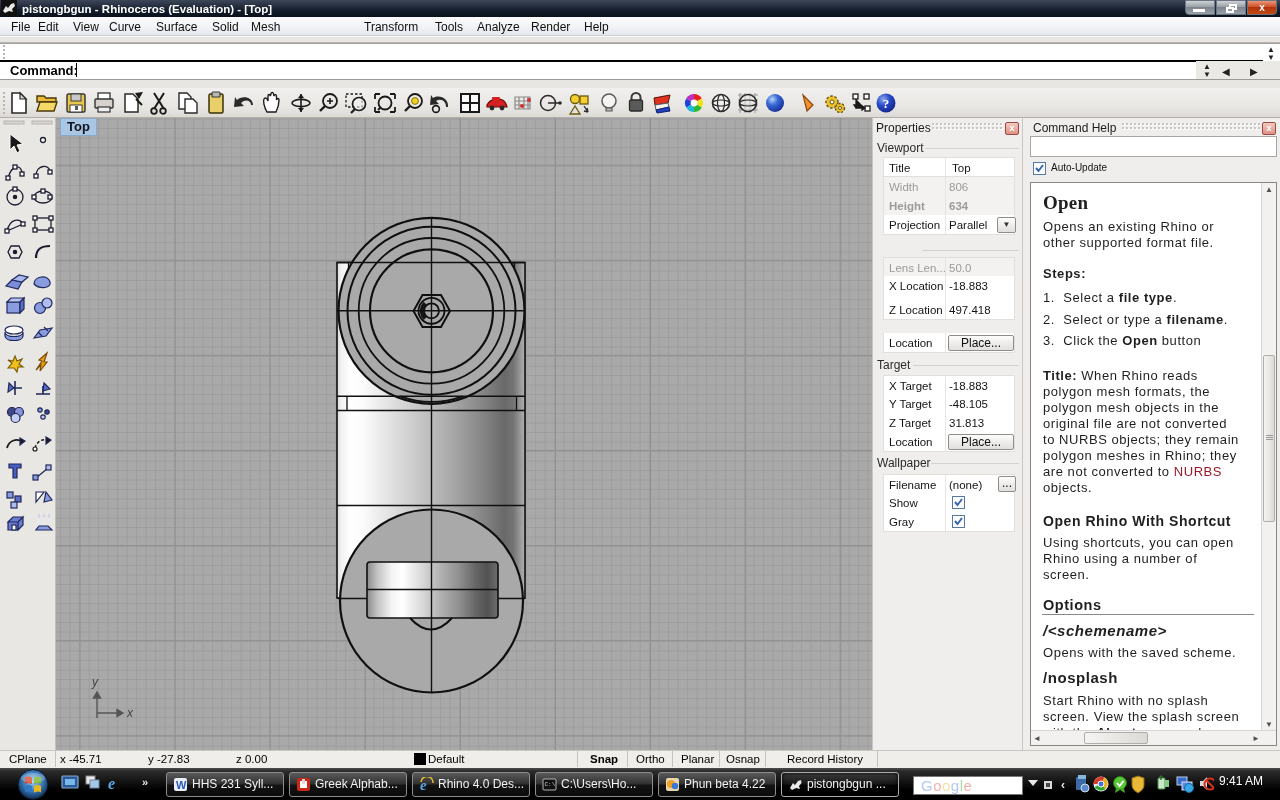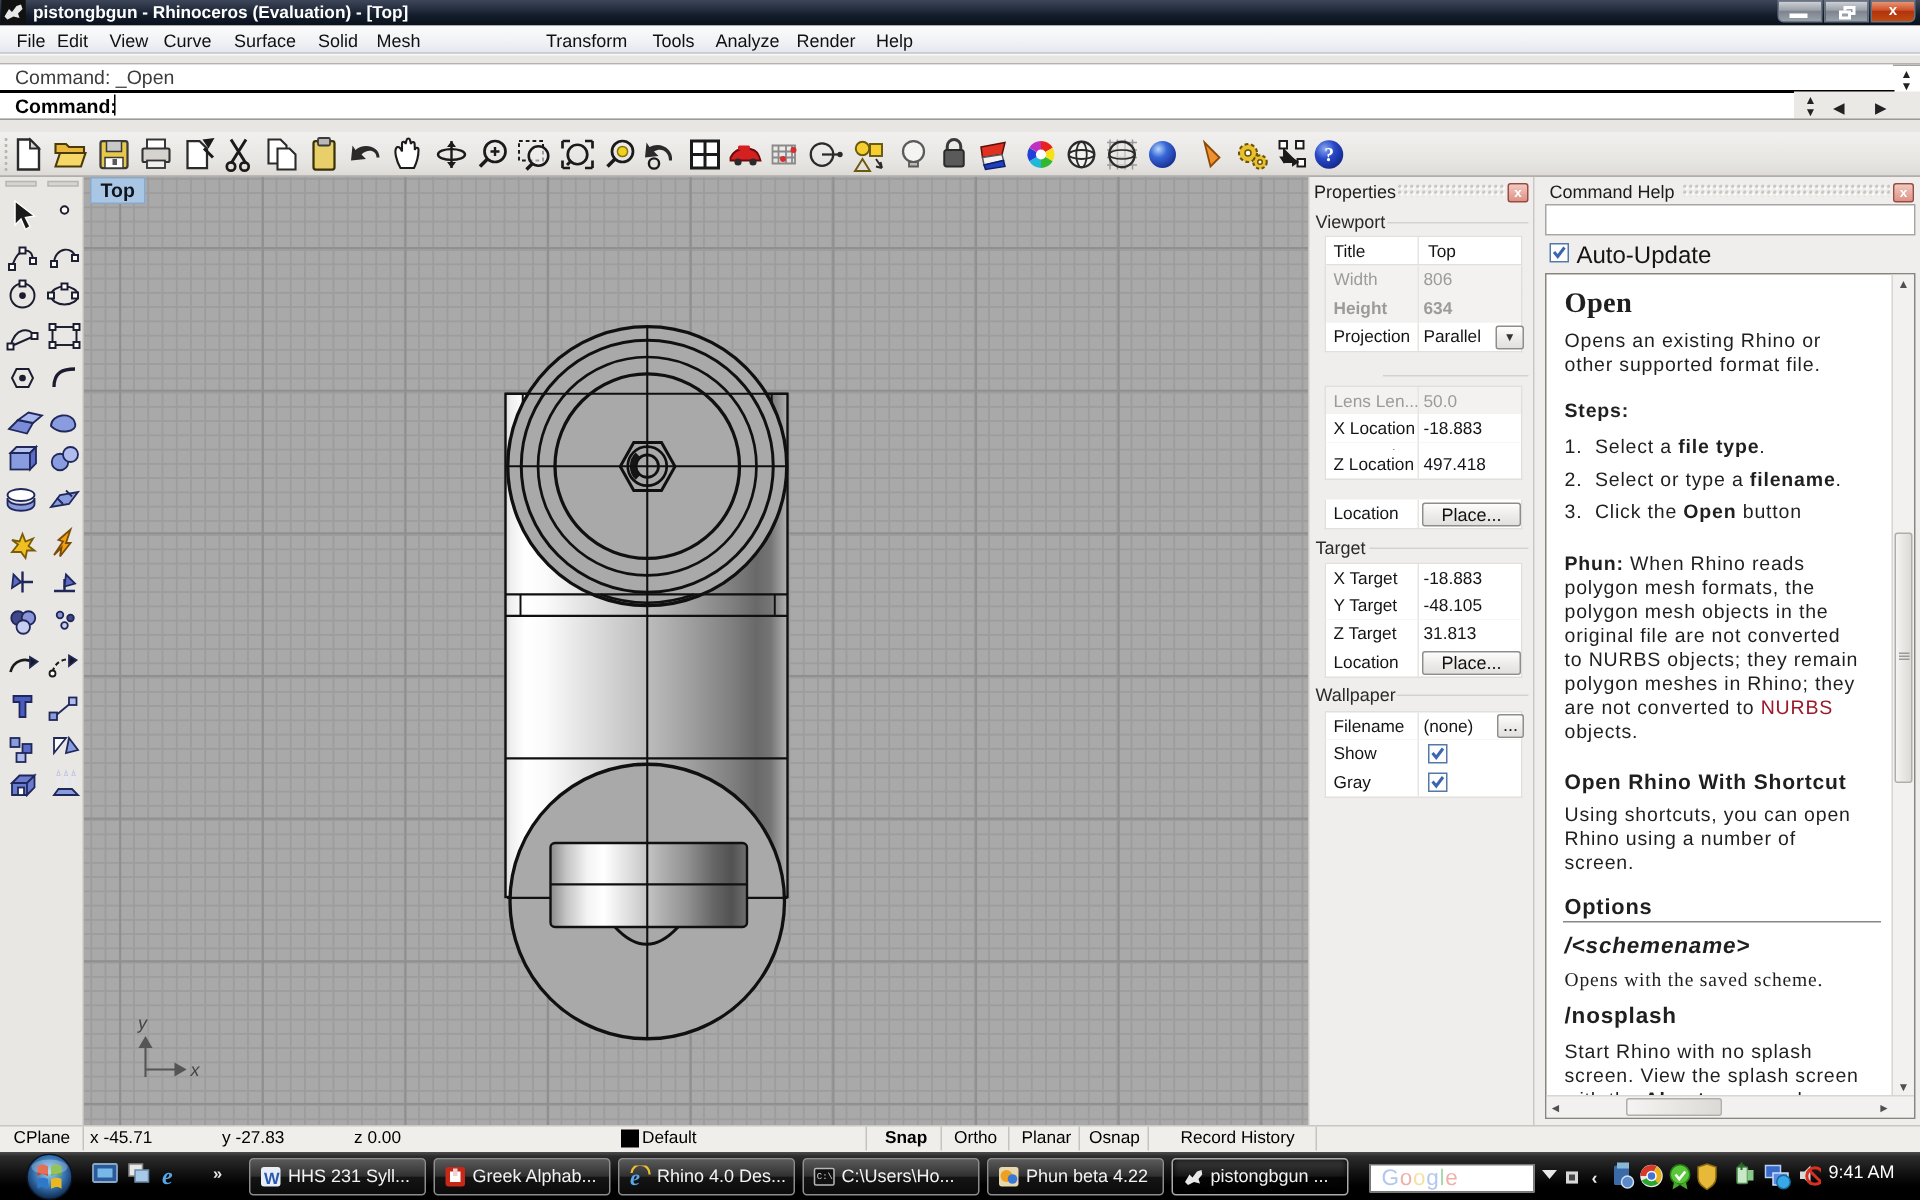--- a/index.html
+++ b/index.html
@@ -136,23 +136,20 @@
   <span class="mi" style="left:292px;top:20px;margin-top:21px;">Dimension</span>
   <span class="mi" style="left:364px;top:20px;">Transform</span>
   <span class="mi" style="left:435px;top:20px;">Tools</span>
   <span class="mi" style="left:477px;top:20px;">Analyze</span>
   <span class="mi" style="left:531px;top:20px;">Render</span>
   <span class="mi" style="left:584px;top:20px;">Help</span>
 
   <div class="abs" id="dock1"></div>
   <div class="abs" id="cmdarea" style="border-top:1px solid #a5a29e;"></div>
   <div class="abs grip-v" style="left:3px;top:45px;height:32px;"></div>
-  <div class="abs" id="cmdhist">
-      <span style="position:absolute;left:10px;top:1px;">Command: _Open</span>
-    </div>
   <div class="abs" id="cmdline-sep"></div>
   <div class="abs" id="cmdline">
       <span style="position:absolute;left:10px;top:1px;">Command:</span>
       <span style="position:absolute;left:76px;top:1px;width:1px;height:14px;background:#000;"></span>
     </div>
   <div class="abs" id="cmd-right"></div>
   <span class="tinyarrow" style="left:1267px;top:45px;">▲</span>
   <span class="tinyarrow" style="left:1267px;top:53px;">▼</span>
   <span class="tinyarrow" style="left:1203px;top:62px;">▲</span>
   <span class="tinyarrow" style="left:1203px;top:70px;">▼</span>
@@ -579,45 +576,45 @@
   <div class="abs" id="helppanel"></div>
   <span class="phead" style="left:1033px;top:121px;">Command Help</span>
   <div class="grip-h abs" style="left:1122px;top:123px;width:138px;"></div>
   <div class="closex abs" style="left:1262px;top:122px;">x</div>
   <div class="abs" id="helpinput"></div>
   <div class="chk abs" style="left:1033px;top:162px;">
       <svg width="11" height="11" viewBox="0 0 11 11">
         <path d="M2,5 L4.5,8 L9,2" stroke="#3a66b0" stroke-width="2" fill="none"></path>
       </svg>
     </div>
-  <span class="abs" style="left:1051px;top:162px;font-size:16px;color:#141414;">Auto-Update</span>
+  <span class="abs" style="left:1051px;top:162px;font-size:10px;color:#141414;">Auto-Update</span>
   <div class="abs" id="helpcontent">
     <div class="ht" style="top:9px;font-family:'Liberation Serif',serif;font-size:19px;font-weight:bold;letter-spacing:0.2px;">Open</div>
     <div class="ht" style="top:36px;">Opens an existing Rhino or</div>
     <div class="ht" style="top:52px;">other supported format file.</div>
     <div class="ht hb" style="top:83px;">Steps:</div>
     <div class="ht" style="top:107px;">1.&nbsp;&nbsp;Select a <span class="hb">file type</span>.</div>
     <div class="ht" style="top:129px;">2.&nbsp;&nbsp;Select or type a <span class="hb">filename</span>.</div>
     <div class="ht" style="top:150px;">3.&nbsp;&nbsp;Click the <span class="hb">Open</span> button</div>
-    <div class="ht" style="top:185px;"><span class="hb">Phun:</span> When Rhino reads</div>
+    <div class="ht" style="top:185px;"><span class="hb">Title:</span> When Rhino reads</div>
     <div class="ht" style="top:201px;">polygon mesh formats, the</div>
     <div class="ht" style="top:217px;">polygon mesh objects in the</div>
     <div class="ht" style="top:233px;">original file are not converted</div>
     <div class="ht" style="top:249px;">to NURBS objects; they remain</div>
     <div class="ht" style="top:265px;">polygon meshes in Rhino; they</div>
     <div class="ht" style="top:281px;">are not converted to <span style="color:#9a1a2a;">NURBS</span></div>
     <div class="ht" style="top:297px;">objects.</div>
     <div class="ht hb" style="top:330px;font-size:14px;">Open Rhino With Shortcut</div>
     <div class="ht" style="top:352px;">Using shortcuts, you can open</div>
     <div class="ht" style="top:368px;">Rhino using a number of</div>
     <div class="ht" style="top:384px;">screen.</div>
     <div class="ht hb" style="top:414px;font-size:14.5px;">Options</div>
     <div class="abs" style="left:11px;top:431px;width:212px;height:1px;background:#888;"></div>
     <div class="ht hb" style="top:439px;font-size:15px;font-style:italic;">/&lt;schemename&gt;</div>
-    <div class="ht" style="top:462px;font-family:Liberation Serif, serif;">Opens with the saved scheme.</div>
+    <div class="ht" style="top:462px;">Opens with the saved scheme.</div>
     <div class="ht hb" style="top:486px;font-size:15px;">/nosplash</div>
     <div class="ht" style="top:510px;">Start Rhino with no splash</div>
     <div class="ht" style="top:526px;">screen. View the splash screen</div>
     <div class="ht" style="top:542px;">with the <span class="hb">About</span> command.</div>
     <div id="vsb">
       <div class="sbtn" style="left:0;top:2px;width:14px;">▲</div>
       <div class="sthumb" style="left:1px;top:172px;width:12px;height:167px;"></div>
       <div class="abs" style="left:4px;top:252px;width:7px;height:1px;background:#999;box-shadow:0 2px #999,0 4px #999;"></div>
       <div class="sbtn" style="left:0;bottom:2px;width:14px;">▼</div>
     </div>

